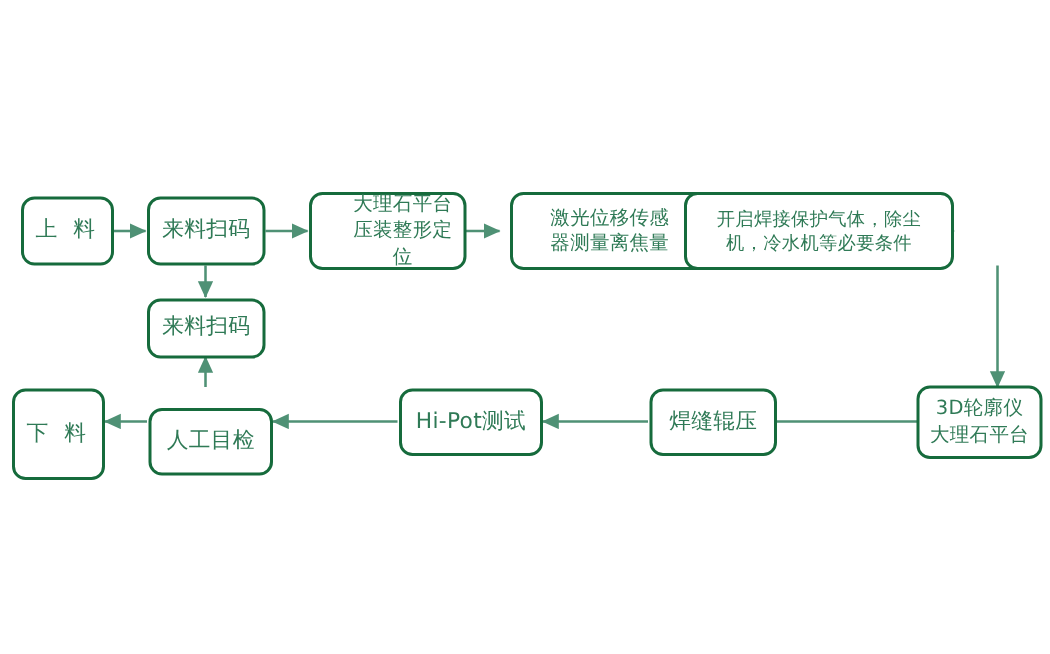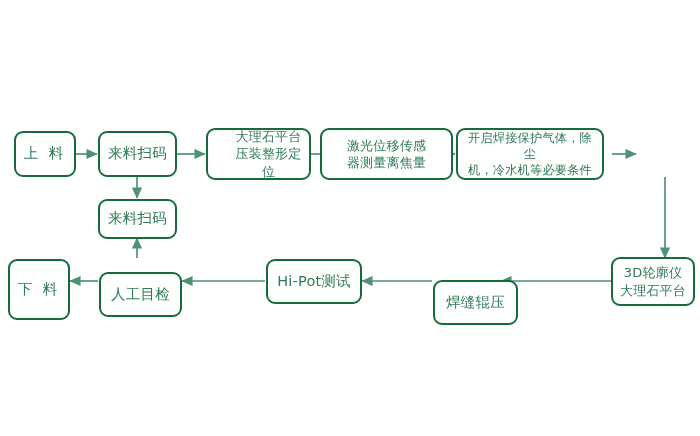--- a/index.html
+++ b/index.html
@@ -86,26 +86,26 @@
 
   <div class="node t14" style="left:98px; top:131px; width:79px; height:46px;">
     <span class="lbl">来料扫码</span>
   </div>
 
   <div class="node t13" style="left:206px; top:128px; width:105px; height:52px;padding-left:20px;">
     <span class="lbl">大理石平台
 压装整形定位</span>
   </div>
 
-  <div class="node t13" style="left:320px; top:128px; width:133px; height:52px;text-align:center;">
+  <div class="node t13" style="left:340px; top:128px; width:133px; height:52px;text-align:center;">
     <span class="lbl">激光位移传感
 器测量离焦量</span>
   </div>
 
-  <div class="node t12" style="left:456px; top:128px; width:148px; height:52px;justify-content:flex-end;">
+  <div class="node t12" style="left:456px; top:128px; width:180px; height:52px;">
     <span class="lbl">开启焊接保护气体，除尘
 机，冷水机等必要条件</span>
   </div>
 
 
   <div class="node t14" style="left:98px; top:199px; width:79px; height:40px;">
     <span class="lbl">来料扫码</span>
   </div>
 
   <div class="node t14" style="left:8px; top:259px; width:62px; height:61px;">
@@ -113,21 +113,21 @@
   </div>
 
   <div class="node t14" style="left:99px; top:272px; width:83px; height:45px;">
     <span class="lbl">人工目检</span>
   </div>
 
   <div class="node t14" style="left:266px; top:259px; width:96px; height:45px;">
     <span class="lbl">Hi-Pot测试</span>
   </div>
 
-  <div class="node t14" style="left:433px; top:259px; width:85px; height:45px;margin-top:21px;">
+  <div class="node t14" style="left:433px; top:259px; width:85px; height:45px;">
     <span class="lbl">焊缝辊压</span>
   </div>
 
   <div class="node t13" style="left:611px; top:257px; width:84px; height:49px;">
     <span class="lbl">3D轮廓仪
 大理石平台</span>
   </div>
 
 </div>
 

